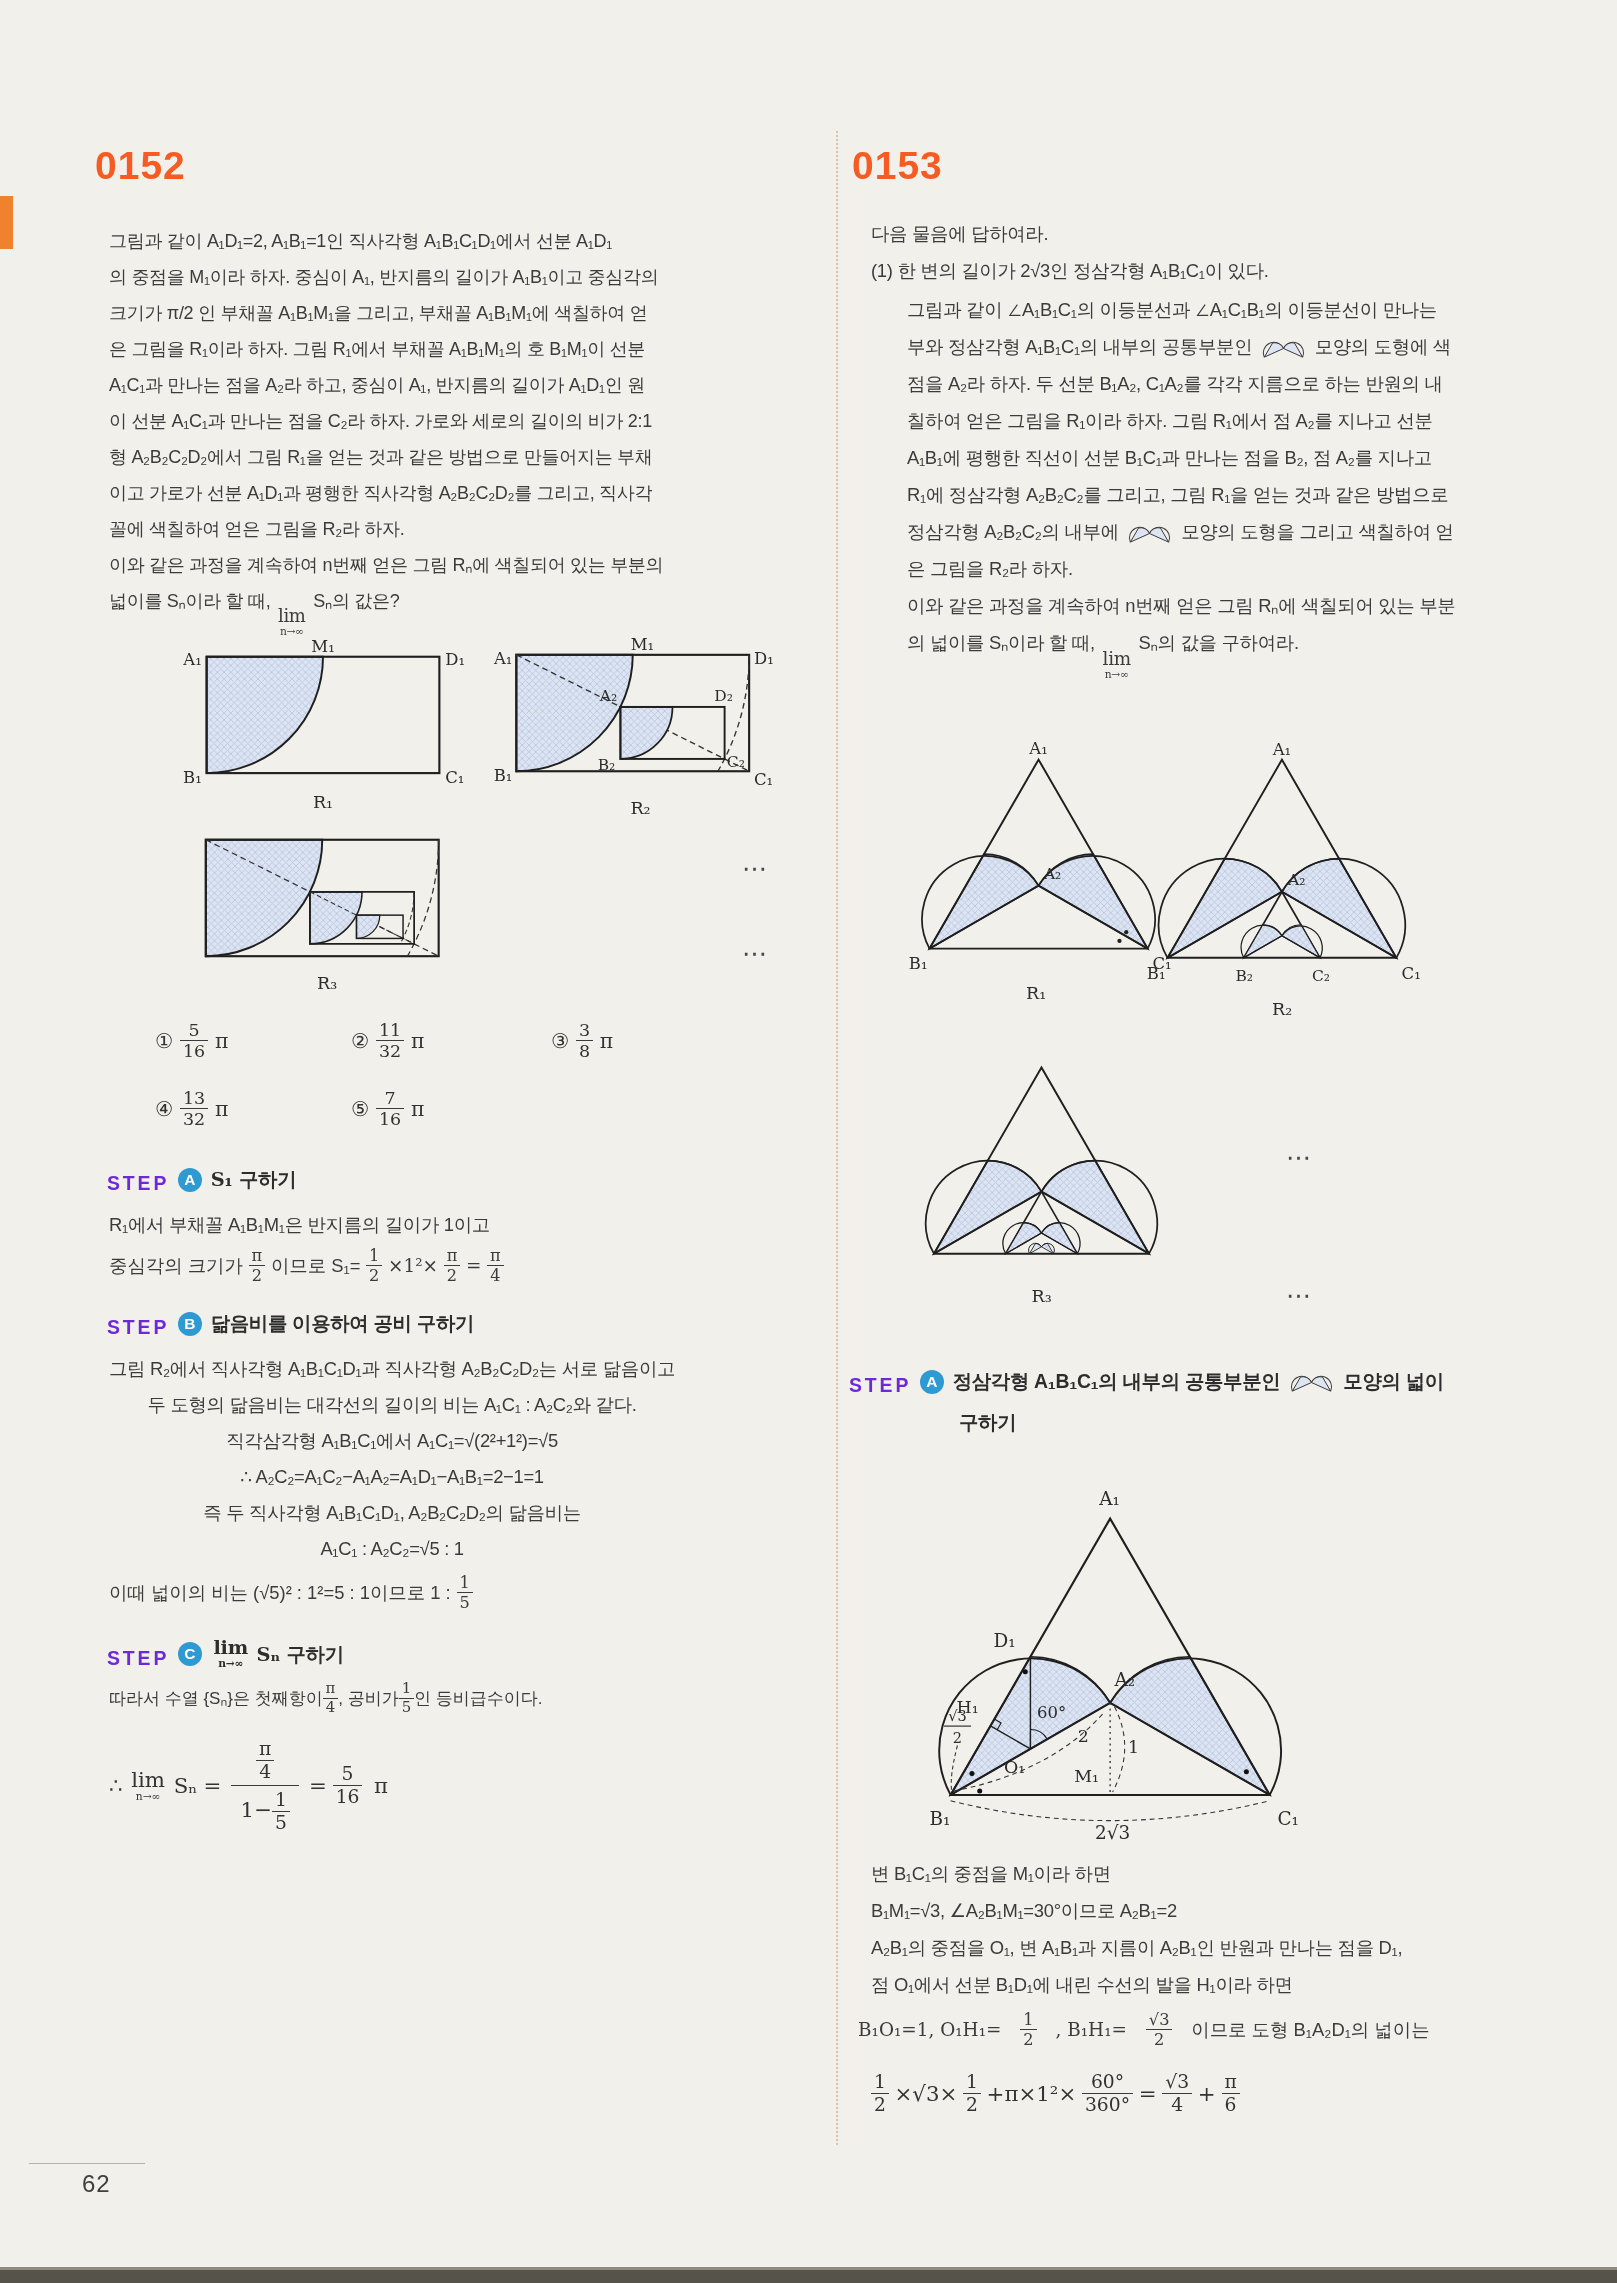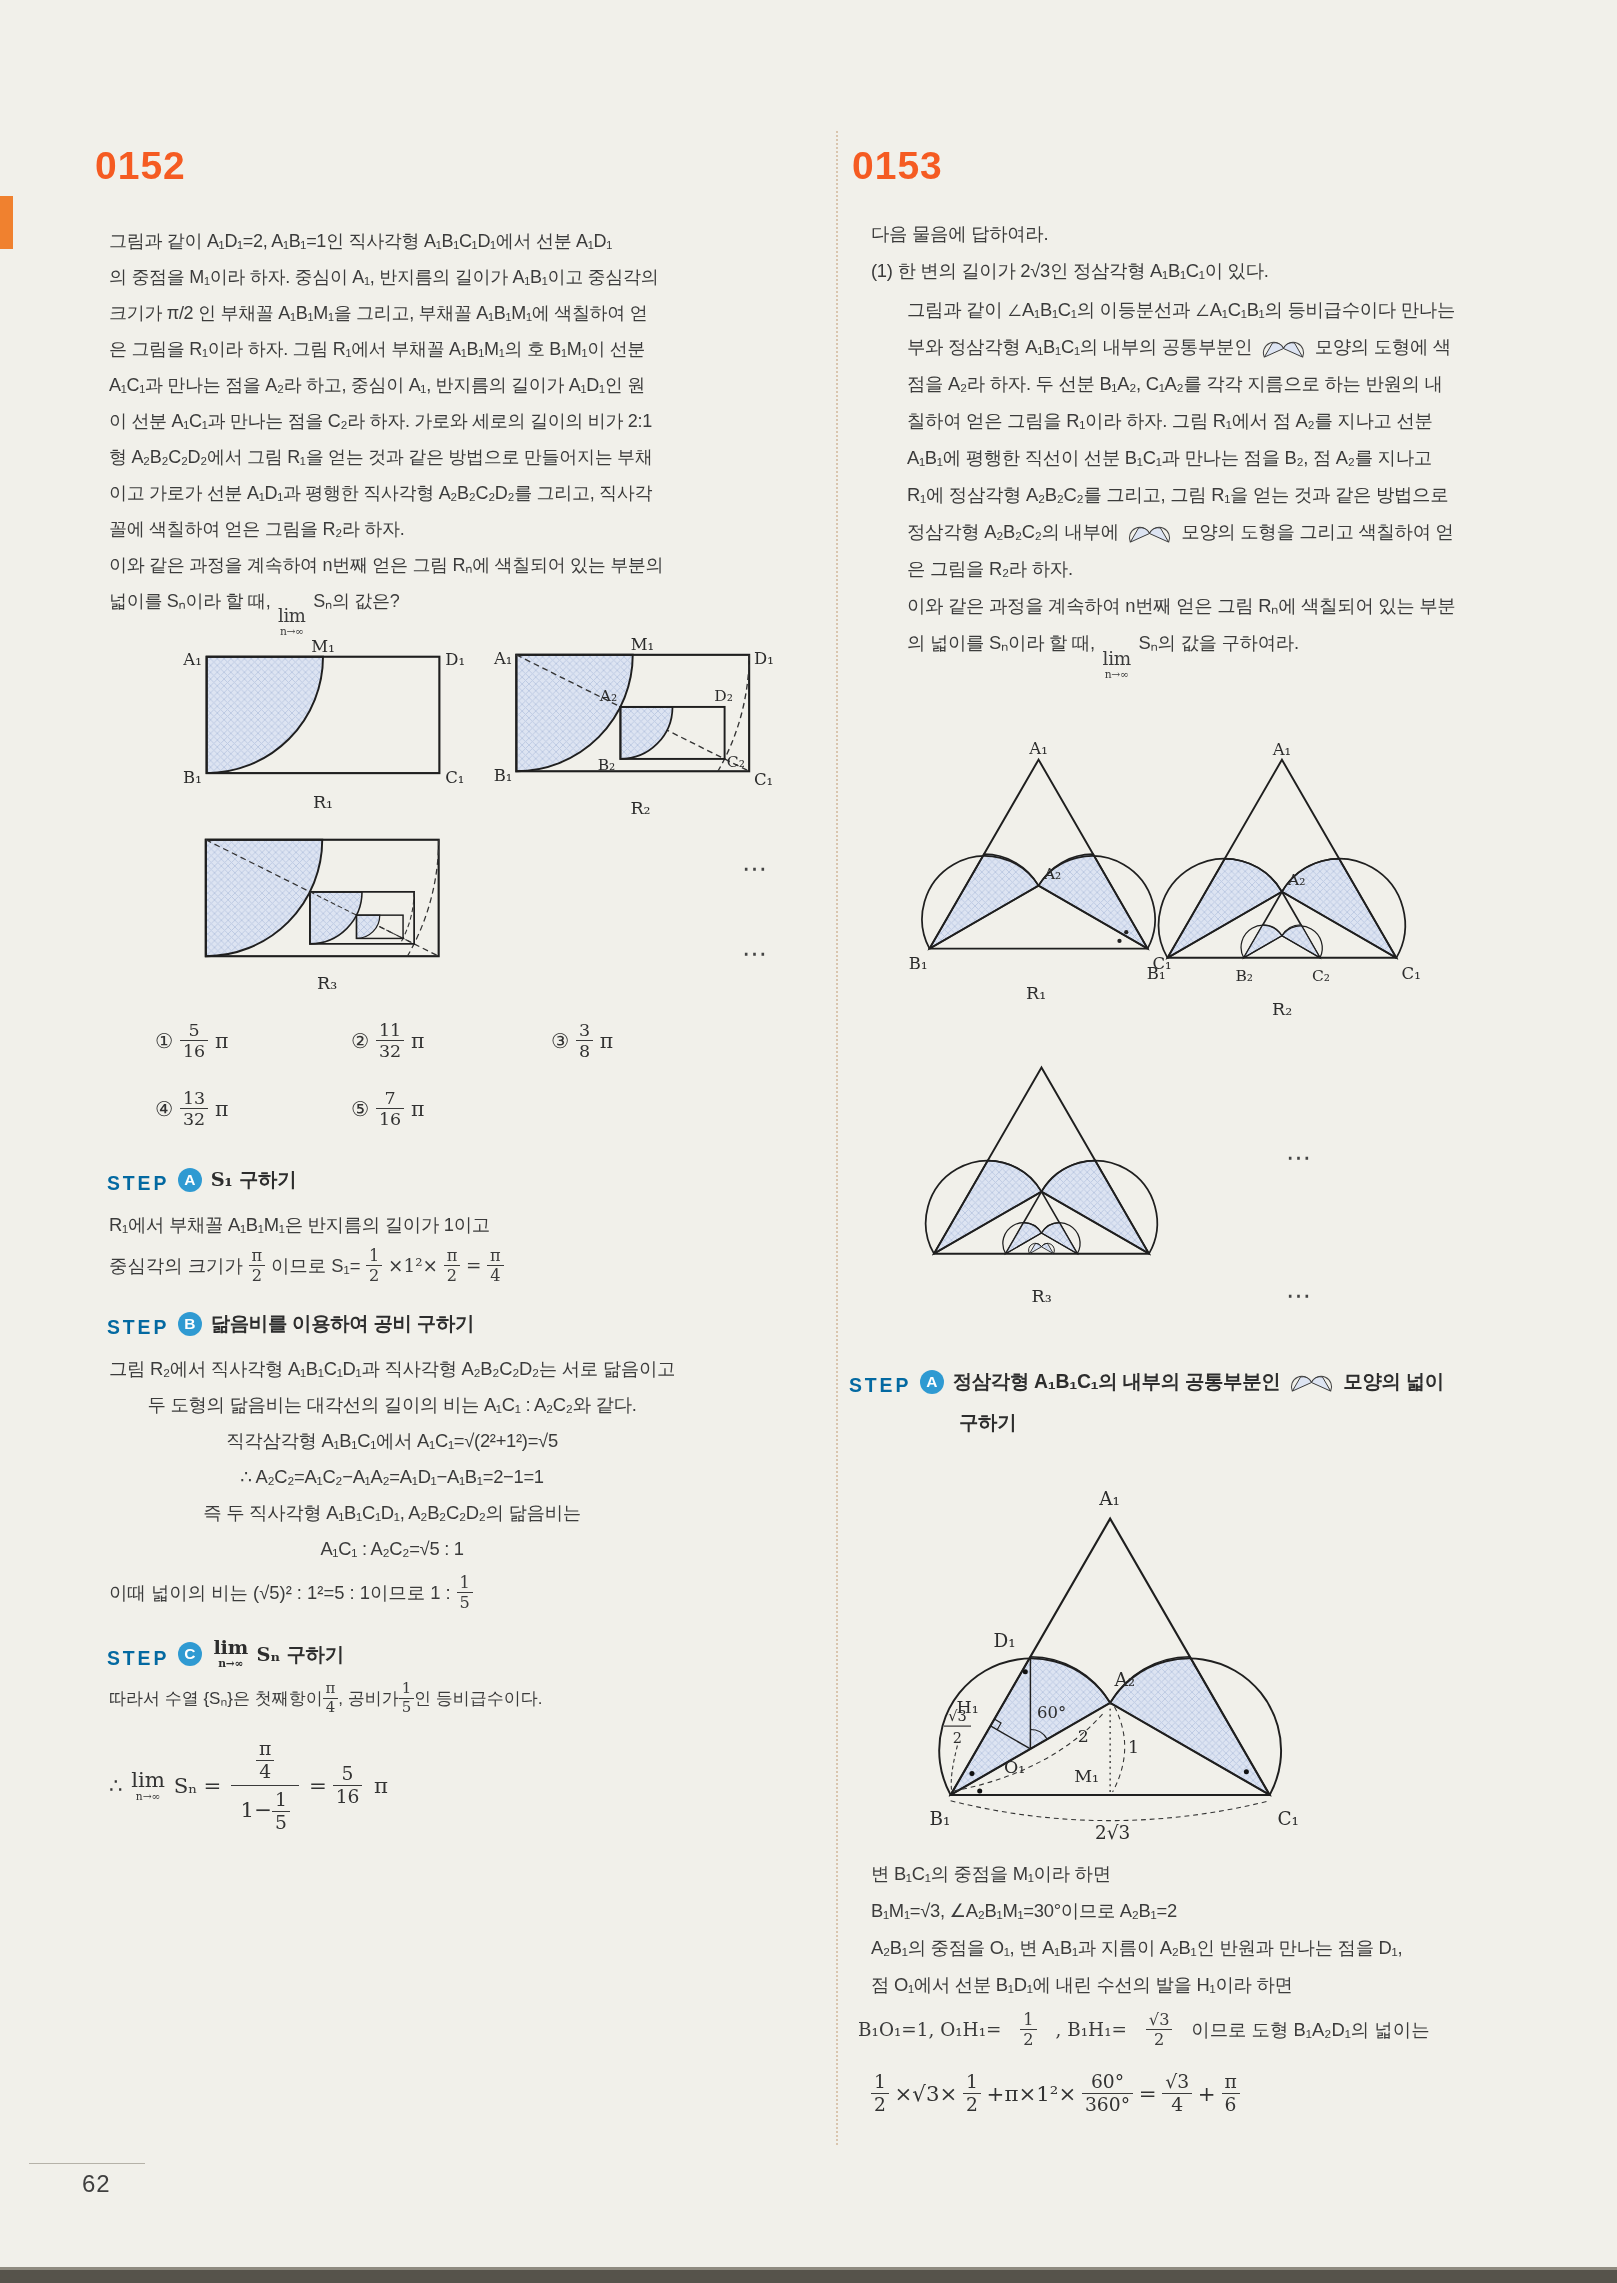--- a/index.html
+++ b/index.html
@@ -15,21 +15,21 @@
       font-family:"DejaVu Serif",serif;font-size:0.88em;}
   .fr .n{display:block;padding:0 2.9px 1px;}
   .fr .d{display:block;border-top:1.4px solid #3b3b3b;padding:1px 2.9px 0;}
   .bigfr{display:inline-block;text-align:center;vertical-align:middle;margin:0 3.9px;}
   .bigfr .bn{display:block;border-bottom:1.5px solid #3b3b3b;padding:1.9px 9.7px 3.9px;}
   .bigfr .bd{display:block;padding:3.9px 9.7px 1.9px;}
   .lim{display:inline-flex;flex-direction:column;align-items:center;line-height:1;
        vertical-align:-0.85em;margin:0 2.9px;font-family:"DejaVu Serif",serif;}
   .lim .ls{font-size:10.7px;margin-top:1.9px;}
   .steph{display:flex;align-items:center;gap:8.7px;}
-  .stepw{color:#0369a1;font-weight:bold;font-size:19.4px;letter-spacing:2.9px;margin-top:8px;}
+  .stepw{color:#6d28d9;font-weight:bold;font-size:19.4px;letter-spacing:2.9px;margin-top:8px;}
   .badge{width:24px;height:24px;border-radius:50%;background:#2f9ad2;color:#fff;
          font-weight:bold;font-size:15.5px;display:flex;align-items:center;justify-content:center;}
   .stept{font-size:19.4px;font-weight:bold;color:#2d2d2d;letter-spacing:-0.3px;}
   .sbody div{font-size:18.4px;line-height:36px;letter-spacing:-0.3px;white-space:nowrap;}
   .choice{position:absolute;font-family:"DejaVu Serif",serif;font-size:20.4px;color:#333;
           display:flex;align-items:center;gap:6.8px;white-space:nowrap;}
   .choice .fr{font-size:17.5px;}
   .formula{font-family:"DejaVu Serif",serif;font-size:21.3px;color:#333;white-space:nowrap;
            display:flex;align-items:center;gap:5.8px;}
   .divider{border-left:2.9px dotted #d9c5ae;width:0;}
@@ -269,21 +269,21 @@
   </div>
 
   <div class="abs ptitle" style="left:852px;top:144px;">0153</div>
 
   <div class="abs plines2" style="left:871px;top:215px;">
     <div>다음 물음에 답하여라.</div>
     <div>(1) 한 변의 길이가 2√3인 정삼각형 A₁B₁C₁이 있다.</div>
   </div>
 
   <div class="abs plines2" style="left:907px;top:291px;">
-    <div>그림과 같이 ∠A₁B₁C₁의 이등분선과 ∠A₁C₁B₁의 등비급수이다 만나는</div>
+    <div>그림과 같이 ∠A₁B₁C₁의 이등분선과 ∠A₁C₁B₁의 이등분선이 만나는</div>
     <div>
       <span>부와 정삼각형 A₁B₁C₁의 내부의 공통부분인</span>
       <svg class="icon-bowtie" width="43" height="23" viewBox="0 0 44 24">
         <path d="M2,21 A10,10 0 0 1 22,12" fill="none" stroke="#444" stroke-width="1.1"></path>
         <path d="M22,12 A10,10 0 0 1 42,21" fill="none" stroke="#444" stroke-width="1.1"></path>
         <path d="M2,21 L10.6,6.2 A10,10 0 0 1 22,12 Z" fill="#dde4f2" stroke="#333" stroke-width="1"></path>
         <path d="M42,21 L33.4,6.2 A10,10 0 0 0 22,12 Z" fill="#dde4f2" stroke="#333" stroke-width="1"></path>
       </svg>
       <span>모양의 도형에 색</span>
     </div>

